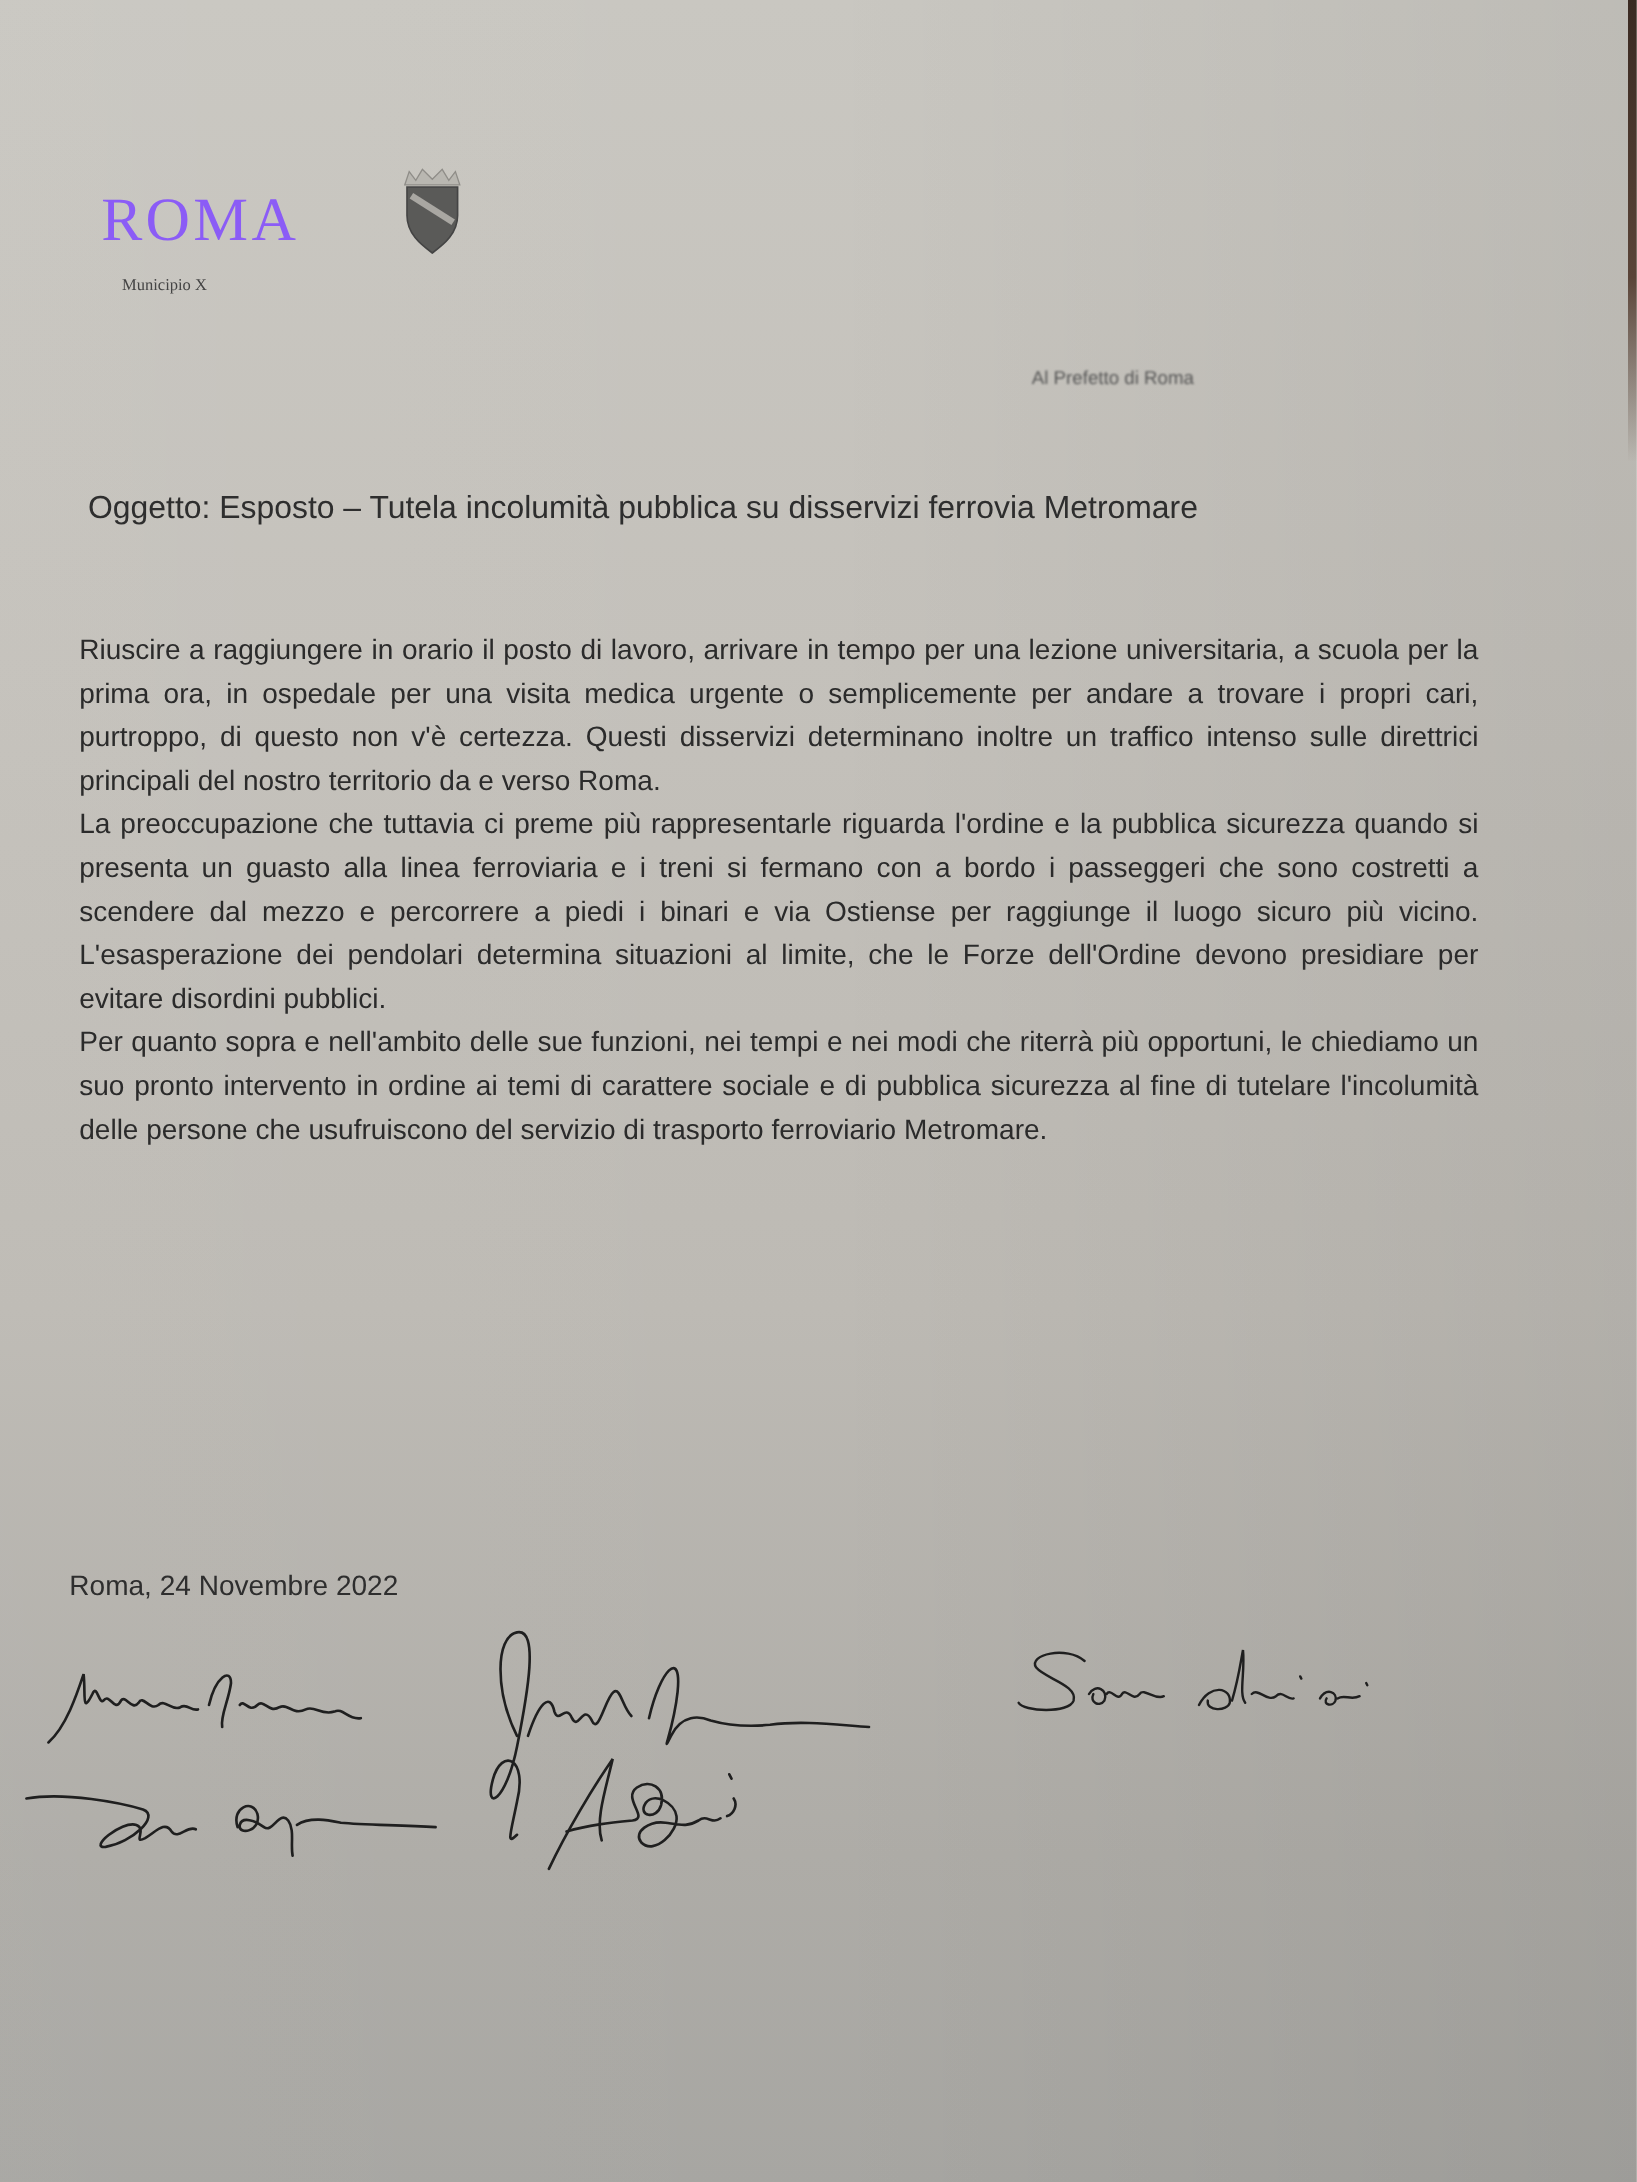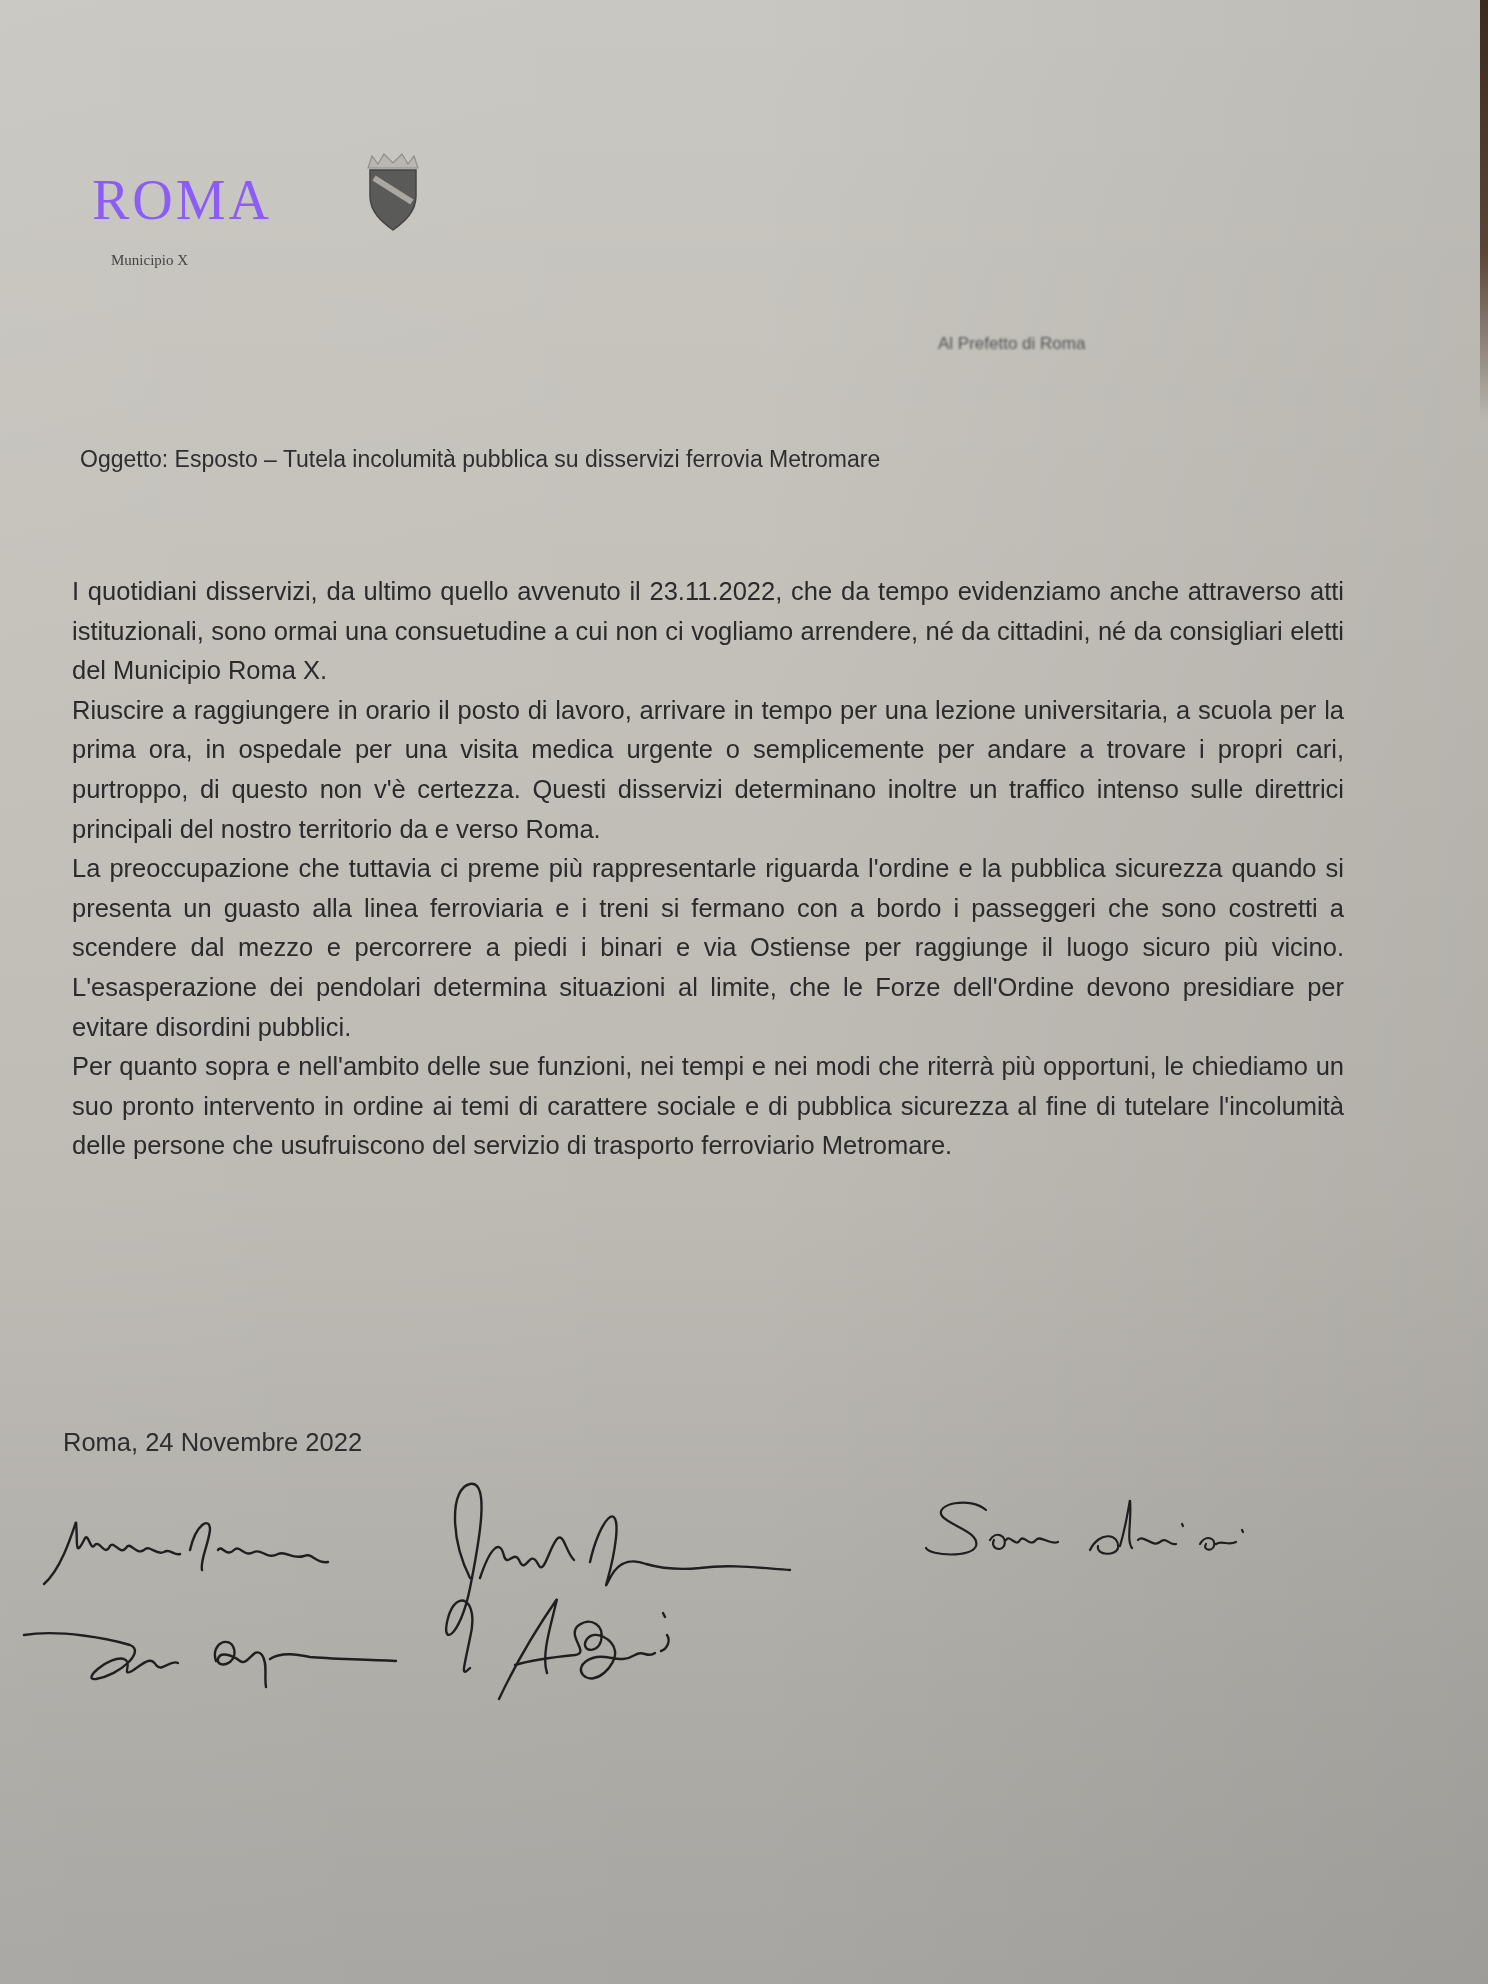--- a/index.html
+++ b/index.html
@@ -29,21 +29,21 @@
     }
     .crest {
       position: absolute; left: 362px; top: 152px; width: 62px; height: 80px;
     }
     .addressee {
       position: absolute; left: 938px; top: 334px;
       font-size: 17px; color: #555; filter: blur(0.9px);
     }
     .subject {
       position: absolute; left: 80px; top: 446px; width: 1100px;
-      font-size: 23px; color: #2e2e2e;
+      font-size: 29px; color: #2e2e2e;
     }
     .body-text {
       position: absolute; left: 72px; top: 572px; width: 1272px;
       font-size: 25.5px; line-height: 39.6px; color: #2b2b2b;
       text-align: justify;
     }
     .body-text p { margin: 0; text-align: justify; text-align-last: left; }
     .date-line {
       position: absolute; left: 63px; top: 1428px;
       font-size: 25.5px; color: #2e2e2e;
@@ -68,21 +68,20 @@
       <path d="M12 26 L50 50" stroke="#a9a7a2" stroke-width="6"></path>
     </svg>
   </div>
 </div>
 
 <div class="addressee">Al Prefetto di Roma</div>
 
 <div class="subject">Oggetto: Esposto – Tutela incolumità pubblica su disservizi ferrovia Metromare</div>
 
 <div class="body-text">
-  <p>I quotidiani disservizi, da ultimo quello avvenuto il 23.11.2022, che da tempo evidenziamo anche attraverso atti istituzionali, sono ormai una consuetudine a cui non ci vogliamo arrendere, né da cittadini, né da consigliari eletti del Municipio Roma X.</p>
   <p>Riuscire a raggiungere in orario il posto di lavoro, arrivare in tempo per una lezione universitaria, a scuola per la prima ora, in ospedale per una visita medica urgente o semplicemente per andare a trovare i propri cari, purtroppo, di questo non v'è certezza. Questi disservizi determinano inoltre un traffico intenso sulle direttrici principali del nostro territorio da e verso Roma.</p>
   <p>La preoccupazione che tuttavia ci preme più rappresentarle riguarda l'ordine e la pubblica sicurezza quando si presenta un guasto alla linea ferroviaria e i treni si fermano con a bordo i passeggeri che sono costretti a scendere dal mezzo e percorrere a piedi i binari e via Ostiense per raggiunge il luogo sicuro più vicino. L'esasperazione dei pendolari determina situazioni al limite, che le Forze dell'Ordine devono presidiare per evitare disordini pubblici.</p>
   <p>Per quanto sopra e nell'ambito delle sue funzioni, nei tempi e nei modi che riterrà più opportuni, le chiediamo un suo pronto intervento in ordine ai temi di carattere sociale e di pubblica sicurezza al fine di tutelare l'incolumità delle persone che usufruiscono del servizio di trasporto ferroviario Metromare.</p>
 </div>
 
 <div class="date-line">Roma, 24 Novembre 2022</div>
 
 <div class="sig" style="left:40px; top:1510px;">
   <svg width="360" height="80" viewBox="0 0 360 80" fill="none" stroke="#1f1f1f" stroke-width="2.4" stroke-linecap="round">
     <path d="M4 74 C20 60 30 30 36 12 C38 30 34 50 44 30 C48 20 50 40 54 36 C60 28 64 48 70 36 C74 30 80 46 86 38 C90 30 96 46 104 40 C110 34 116 46 124 42 C130 38 134 46 140 44"></path>

